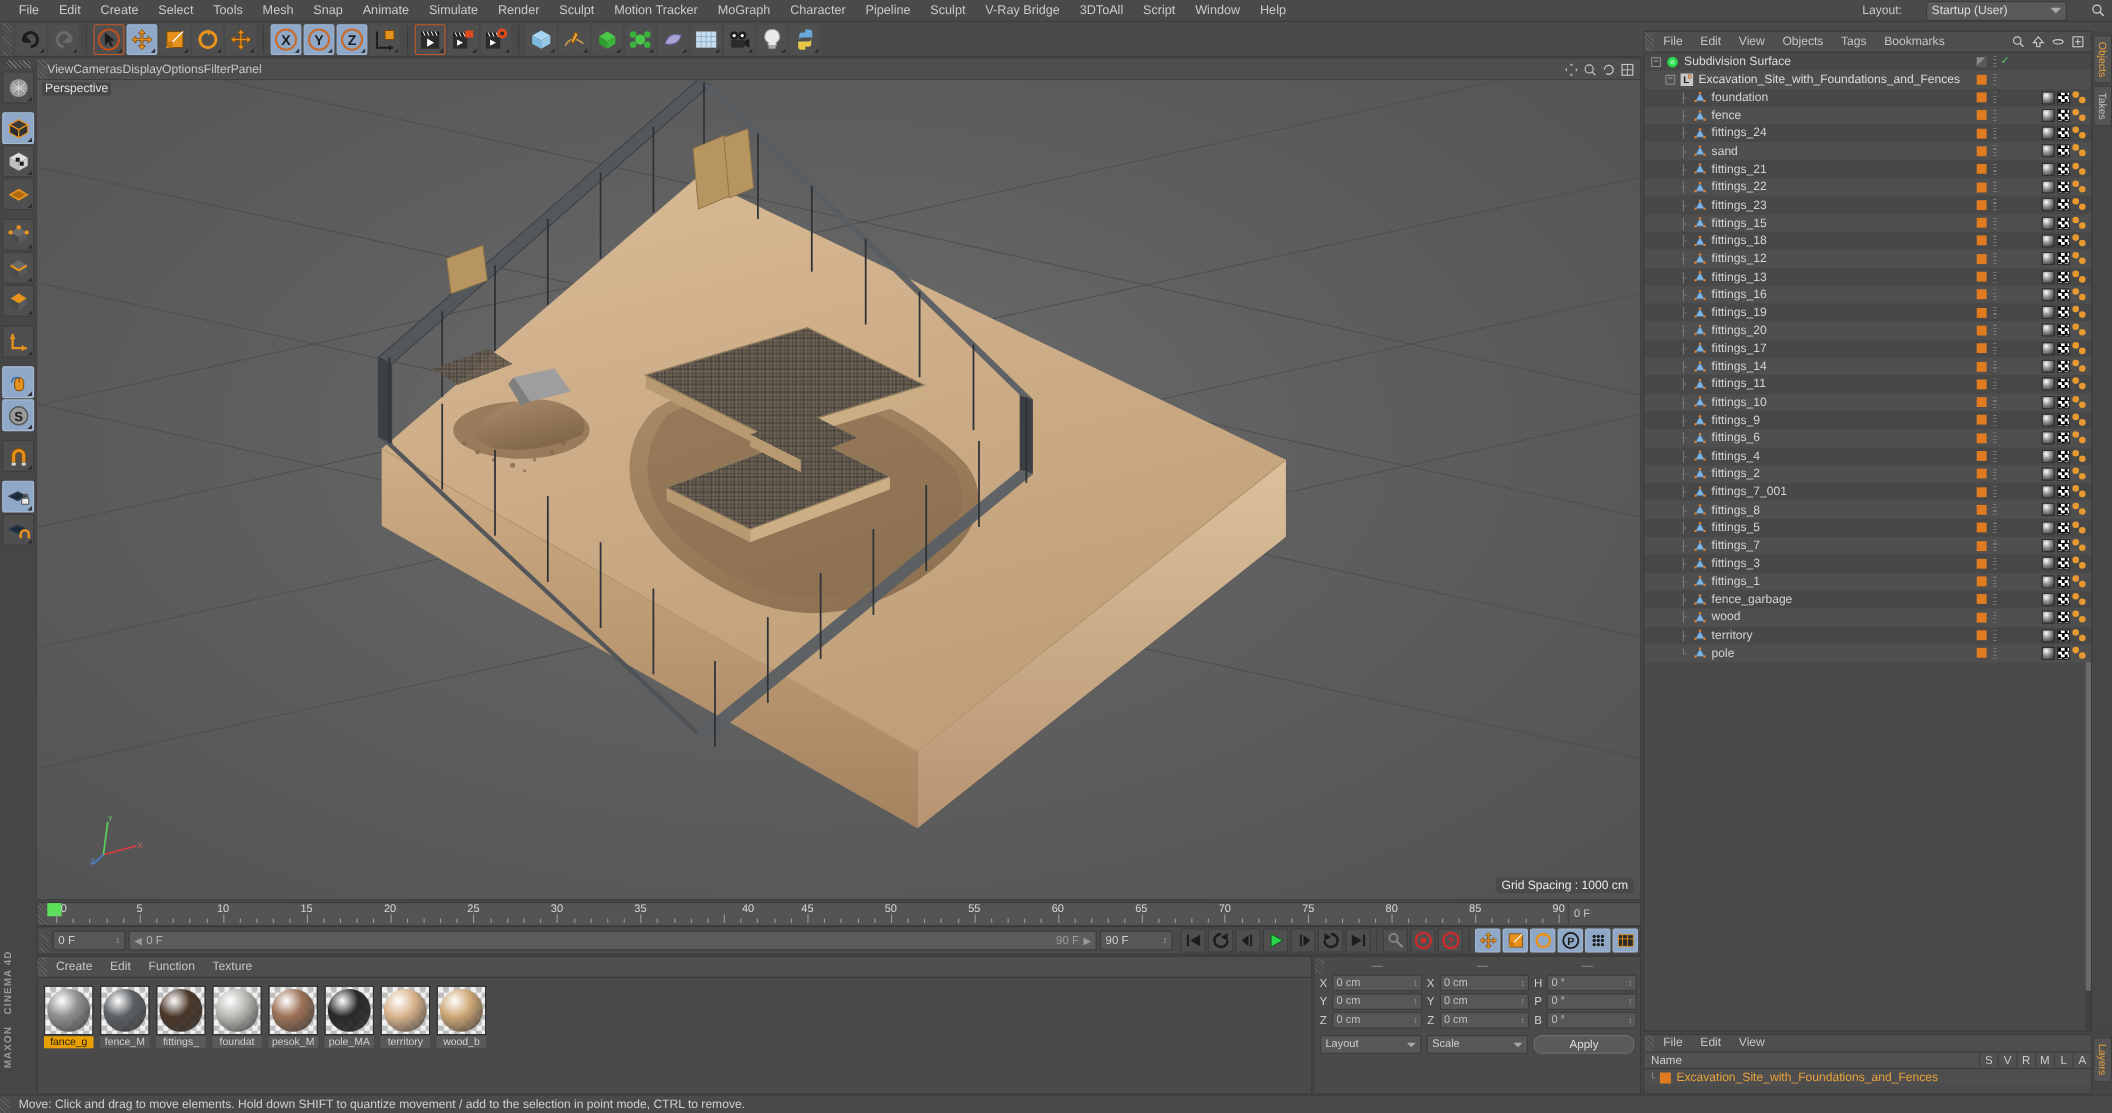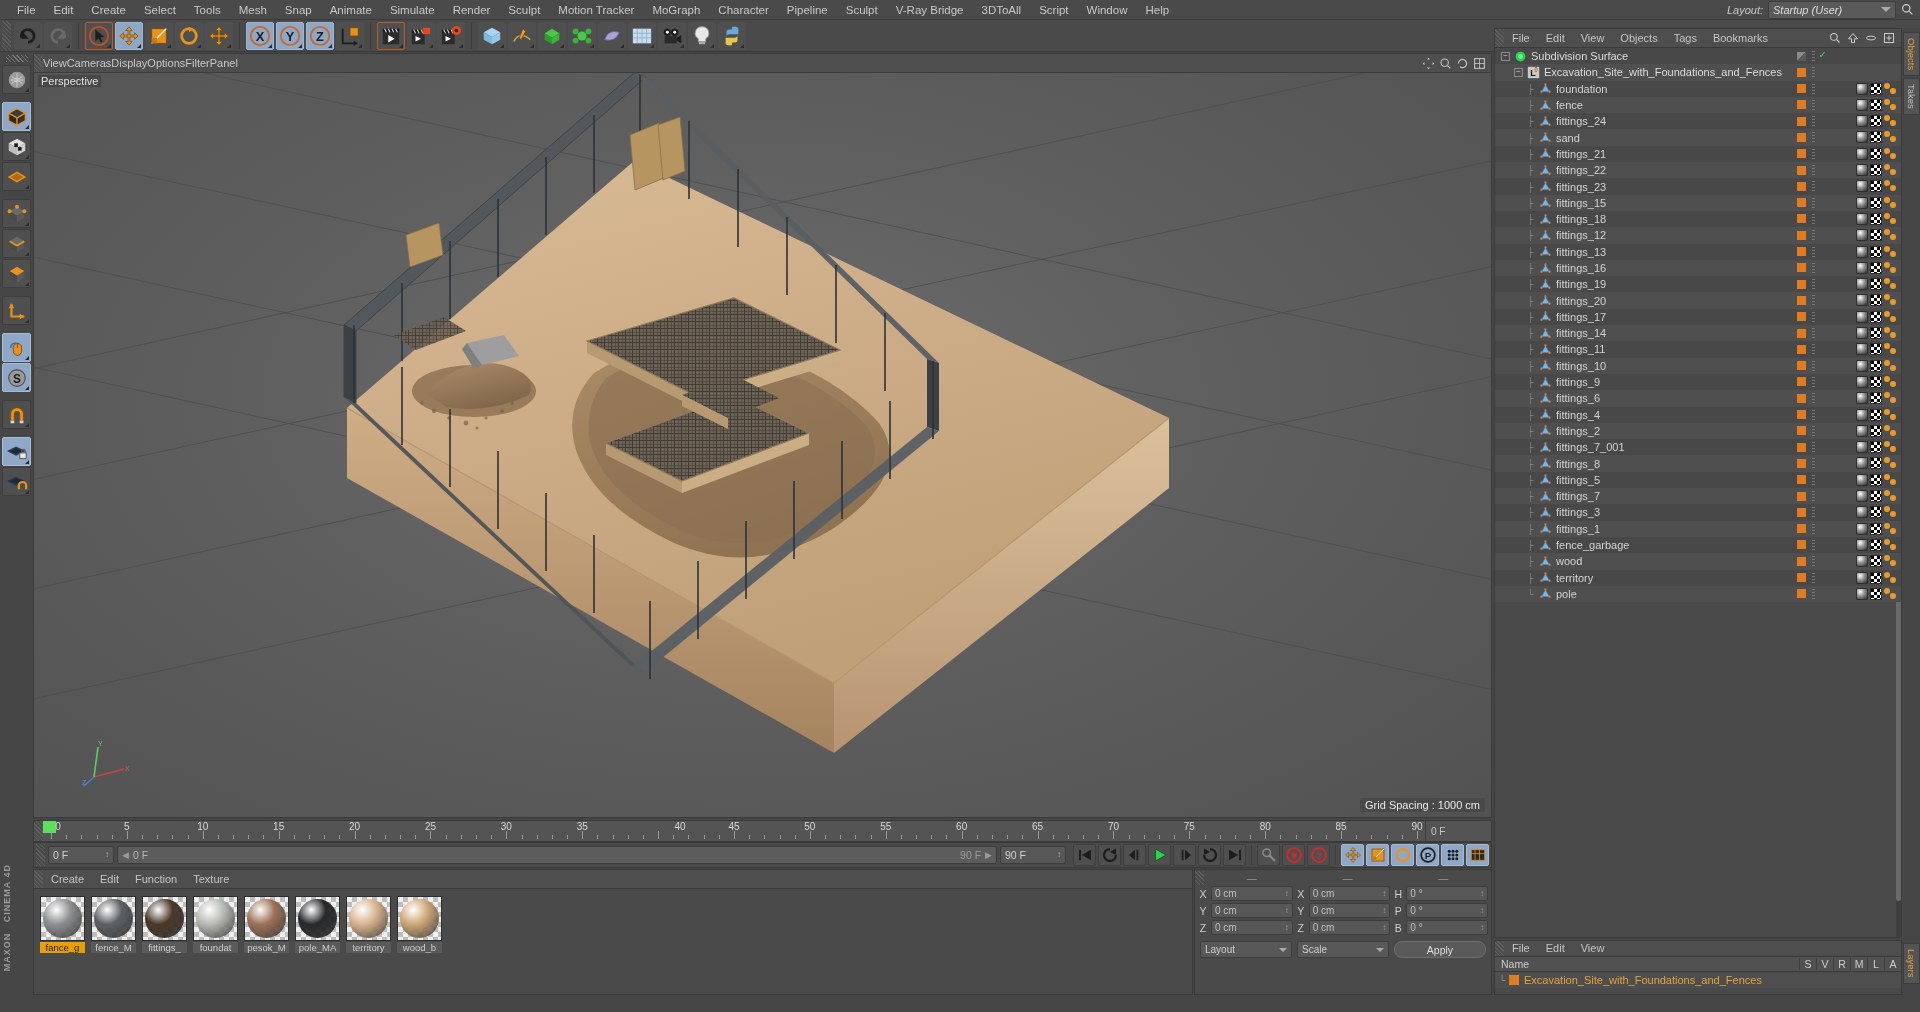--- a/index.html
+++ b/index.html
@@ -28,21 +28,21 @@
            border-bottom:1px solid #3a3a3a;padding-left:2px;}
   .tb-grp{display:flex;align-items:center;height:30px;padding:0 2px;}
   .tb-sep{width:1px;height:26px;background:#3c3c3c;margin:0 3px;}
   .tbtn{width:28px;height:28px;margin:0 1px;border:1px solid transparent;border-radius:2px;
         display:flex;align-items:center;justify-content:center;position:relative;
         background:#4f4f4f;}
   .tbtn.lit{background:#8fa8c8;border-color:#9fb6d2;}
   .tbtn.sel{border:1px solid #c25a28;}
   .tbtn .corner{position:absolute;right:1px;bottom:1px;width:0;height:0;
       border-left:4px solid transparent;border-bottom:4px solid #2c2c2c;}
-  .layoutbox{margin-left:auto;display:flex;align-items:center;padding-right:6px;gap:5px;font-style:italic;}
+  .layoutbox{margin-left:auto;display:flex;align-items:center;padding-right:6px;gap:22px;}
   .layout-label{font-size:11px;color:#c9c9c9;}
   .layout-sel{width:128px;height:18px;background:#5a5a5a;border:1px solid #3d3d3d;
      border-radius:2px;display:flex;align-items:center;padding:0 4px;font-size:11px;color:#dcdcdc;}
   .layout-sel .arrow{margin-left:auto;width:0;height:0;border-left:5px solid transparent;
      border-right:5px solid transparent;border-top:5px solid #aaa;}
 
   
   .leftbar{position:absolute;left:0;top:53px;width:33px;bottom:17px;background:#464646;
       display:flex;flex-direction:column;align-items:center;padding-top:2px;}
   .lgrip{width:22px;height:7px;background:repeating-linear-gradient(45deg,#767676 0 1px,transparent 1px 3px);margin-bottom:3px;}
@@ -1928,14 +1928,18 @@
   </div>
 
   <div class="rtabs">
     <div class="rtab act">Objects</div>
     <div class="rtab">Takes</div>
   </div>
   <div class="rtabs2">
     <div class="rtab act">Layers</div>
   </div>
 
+  <div class="statusbar">
+    <div class="grip" style="height:15px"></div>
+    <div class="txt">Move: Click and drag to move elements. Hold down SHIFT to quantize movement / add to the selection in point mode, CTRL to remove.</div>
+  </div>
 
 </div>
 
 </body></html>

